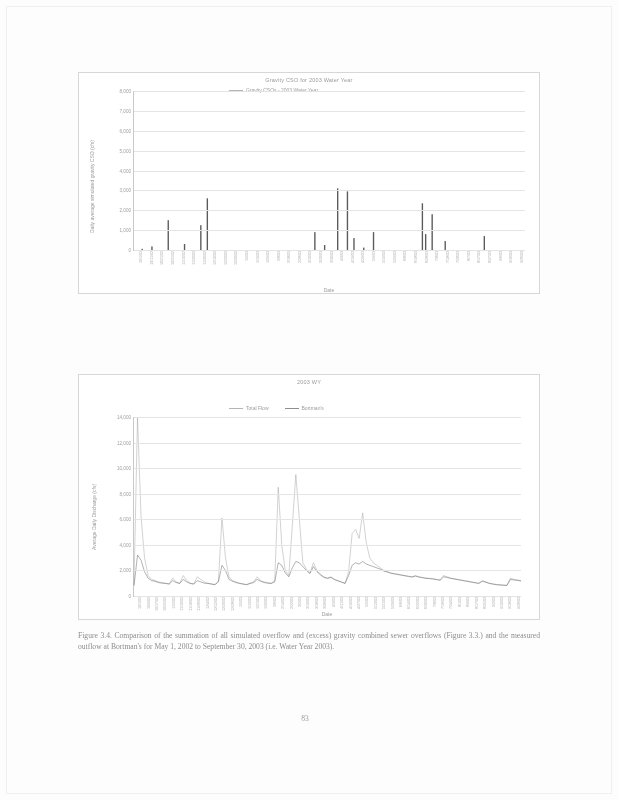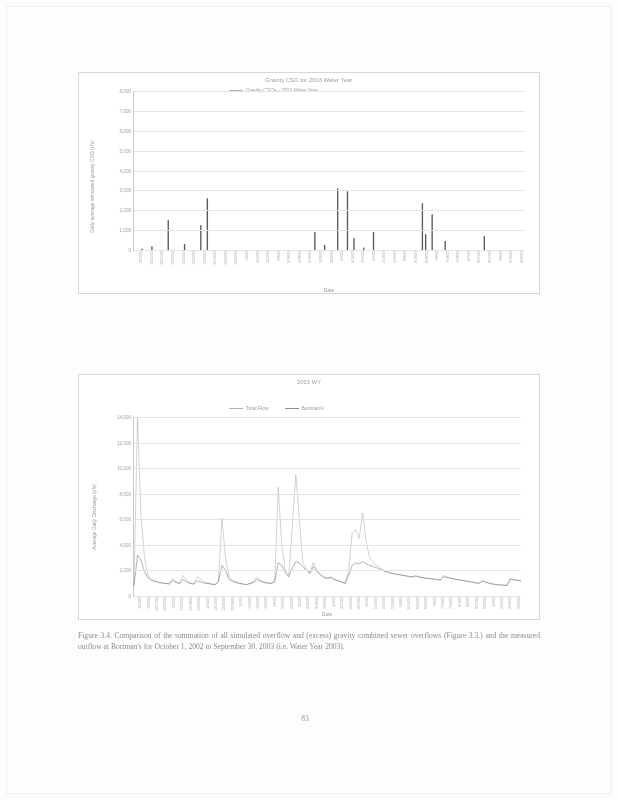--- a/index.html
+++ b/index.html
@@ -362,16 +362,16 @@
           <div class="gridline" style="top: 28.5714%;"></div>
           <div class="ytick" style="top: 28.5714%;">10,000</div>
           <div class="gridline" style="top: 14.2857%;"></div>
           <div class="ytick" style="top: 14.2857%;">12,000</div>
           <div class="gridline" style="top: 0%;"></div>
           <div class="ytick" style="top: 0%;">14,000</div>
         </div>
     </div>
   </div>
 
-  <div class="caption" id="caption2">Figure 3.4. Comparison of the summation of all simulated overflow and (excess) gravity combined sewer overflows (Figure 3.3.) and the measured outflow at Bortman's for October 1, 2002 to September 30, 2003 (i.e. Water Year 2003).</div>
+  <div class="caption" id="caption2">Figure 3.4. Comparison of the summation of all simulated overflow and (excess) gravity combined sewer overflows (Figure 3.3.) and the measured outflow at Bortman's for May 1, 2002 to September 30, 2003 (i.e. Water Year 2003).</div>
 
   <div class="page-number">83</div>
 </div>
 
 </body></html>

